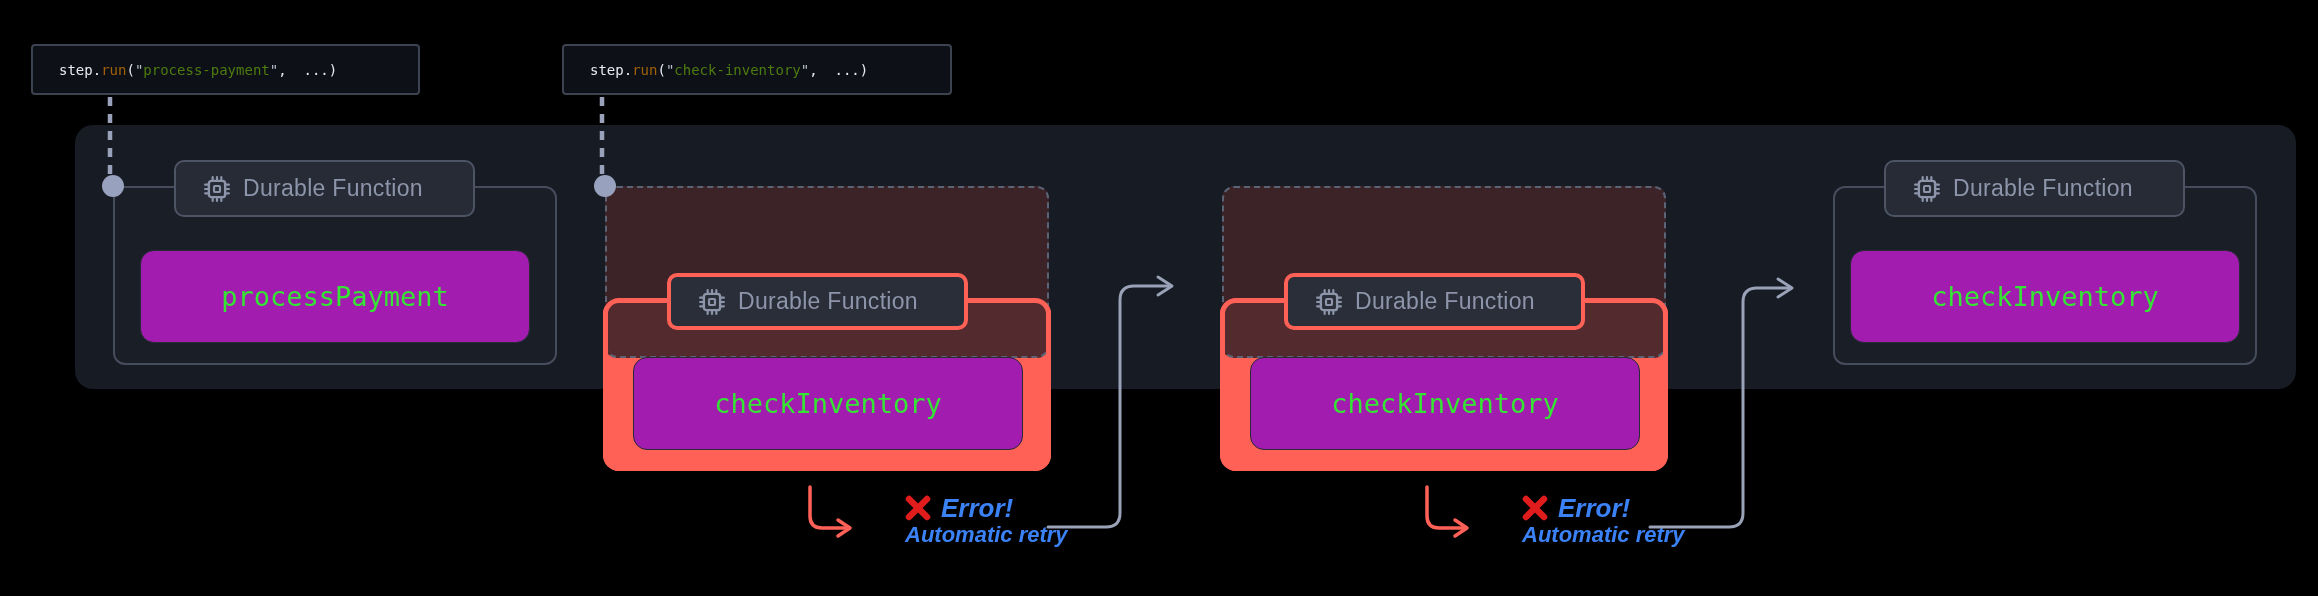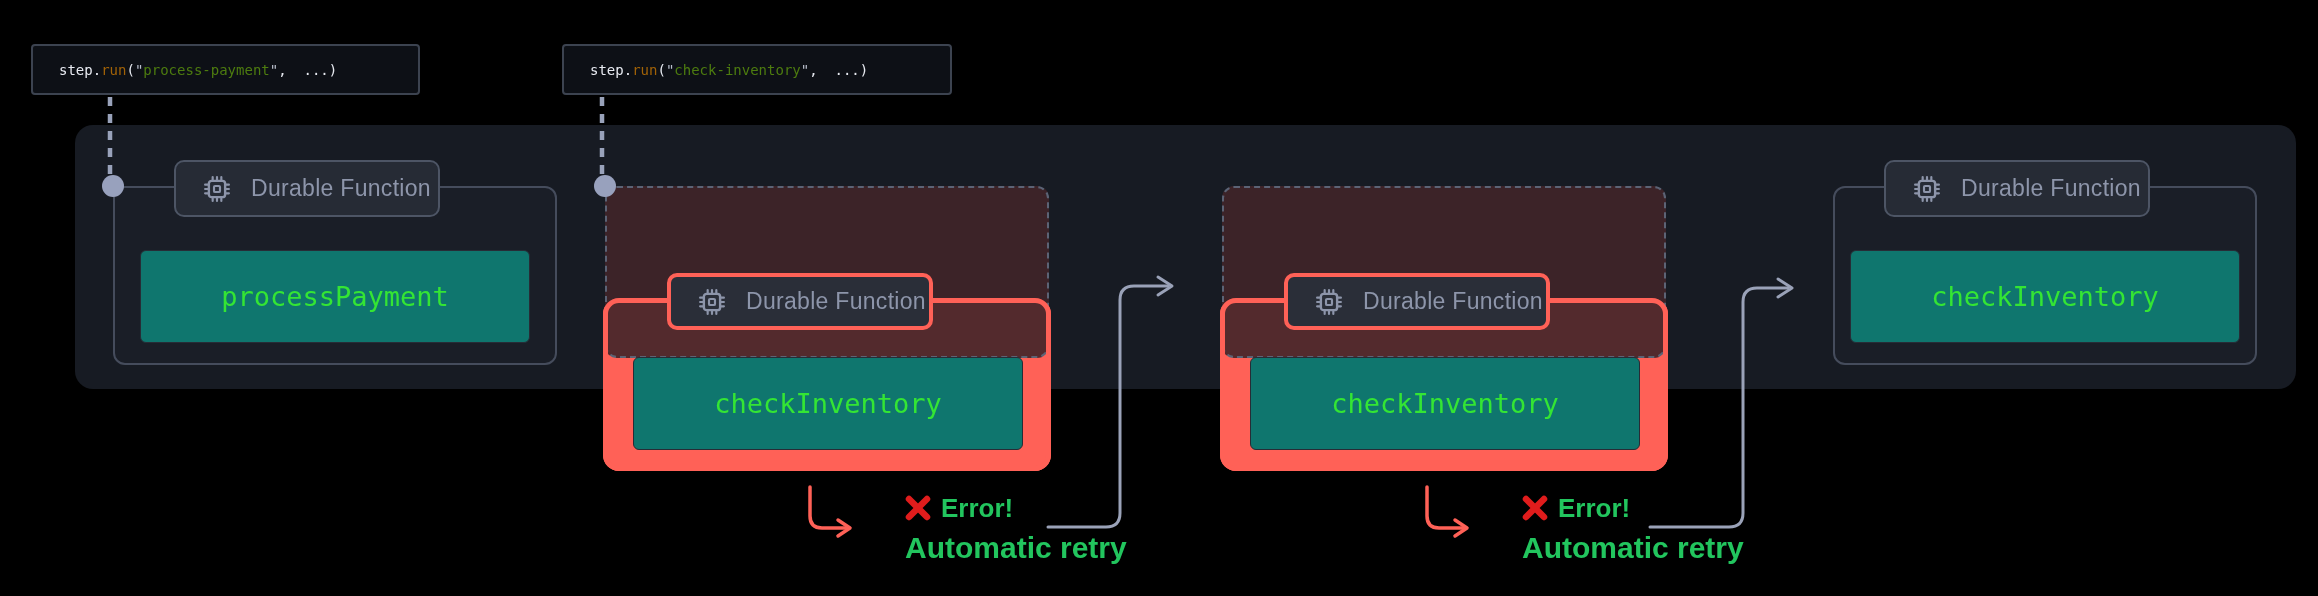--- a/index.html
+++ b/index.html
@@ -20,36 +20,36 @@
   
   .funcbox{position:absolute;background:#1a1e27;border:2.5px solid #454c5c;border-radius:12px;
            box-sizing:border-box;z-index:2;}
   
   .redfill{position:absolute;background:#ff6157;border-radius:16px;z-index:2;}
   .ghost{position:absolute;background:rgba(64,37,41,0.9);border:2.5px dashed #5c6375;
          border-radius:12px;box-sizing:border-box;z-index:3;}
   .redborder{position:absolute;border:5px solid #ff6157;border-radius:16px;
              box-sizing:border-box;z-index:4;background:transparent;}
   
-  .tab{position:absolute;width:266px;height:57px;border-radius:10px;box-sizing:border-box;
-       display:flex;align-items:center;padding-left:28px;gap:21px;z-index:5;}
+  .tab{position:absolute;width:301px;height:57px;border-radius:10px;box-sizing:border-box;
+       display:flex;align-items:center;padding-left:28px;gap:13px;z-index:5;}
   .tab-normal{background:#262b35;border:2.5px solid #4d5565;}
   .tab-error{background:#2a2e38;border:4px solid #ff6157;}
   .tab-label{color:#8d95aa;font-size:23px;font-weight:500;letter-spacing:.3px;}
   .chip{flex:0 0 auto;}
   
-  .codebox{position:absolute;width:390px;height:93px;background:#0f766e;border:1.5px solid #272c36;
-           border-radius:6px;box-sizing:border-box;display:flex;align-items:center;justify-content:center;
+  .codebox{position:absolute;width:390px;height:93px;background:#a21caf;border:1.5px solid #272c36;
+           border-radius:14px;box-sizing:border-box;display:flex;align-items:center;justify-content:center;
            z-index:5;}
   .codebox span{font-family:"DejaVu Sans Mono",monospace;font-size:27px;color:#34e534;}
   
-  .errblock{position:absolute;z-index:6;color:#22c55e;}
+  .errblock{position:absolute;z-index:6;color:#3b82f6;font-style:italic;}
   .errrow{display:flex;align-items:center;gap:10px;height:28px;}
   .errtext{font-size:26px;font-weight:700;}
-  .retrytext{font-size:30px;font-weight:700;margin-top:9px;white-space:nowrap;}
+  .retrytext{font-size:22px;font-weight:700;white-space:nowrap;}
   svg.overlay{position:absolute;left:0;top:0;z-index:6;pointer-events:none;}
 </style>
 </head>
 <body>
 
 <div class="canvas">
 
   <div class="panel"></div>
 
   <div class="tooltip tt1">

